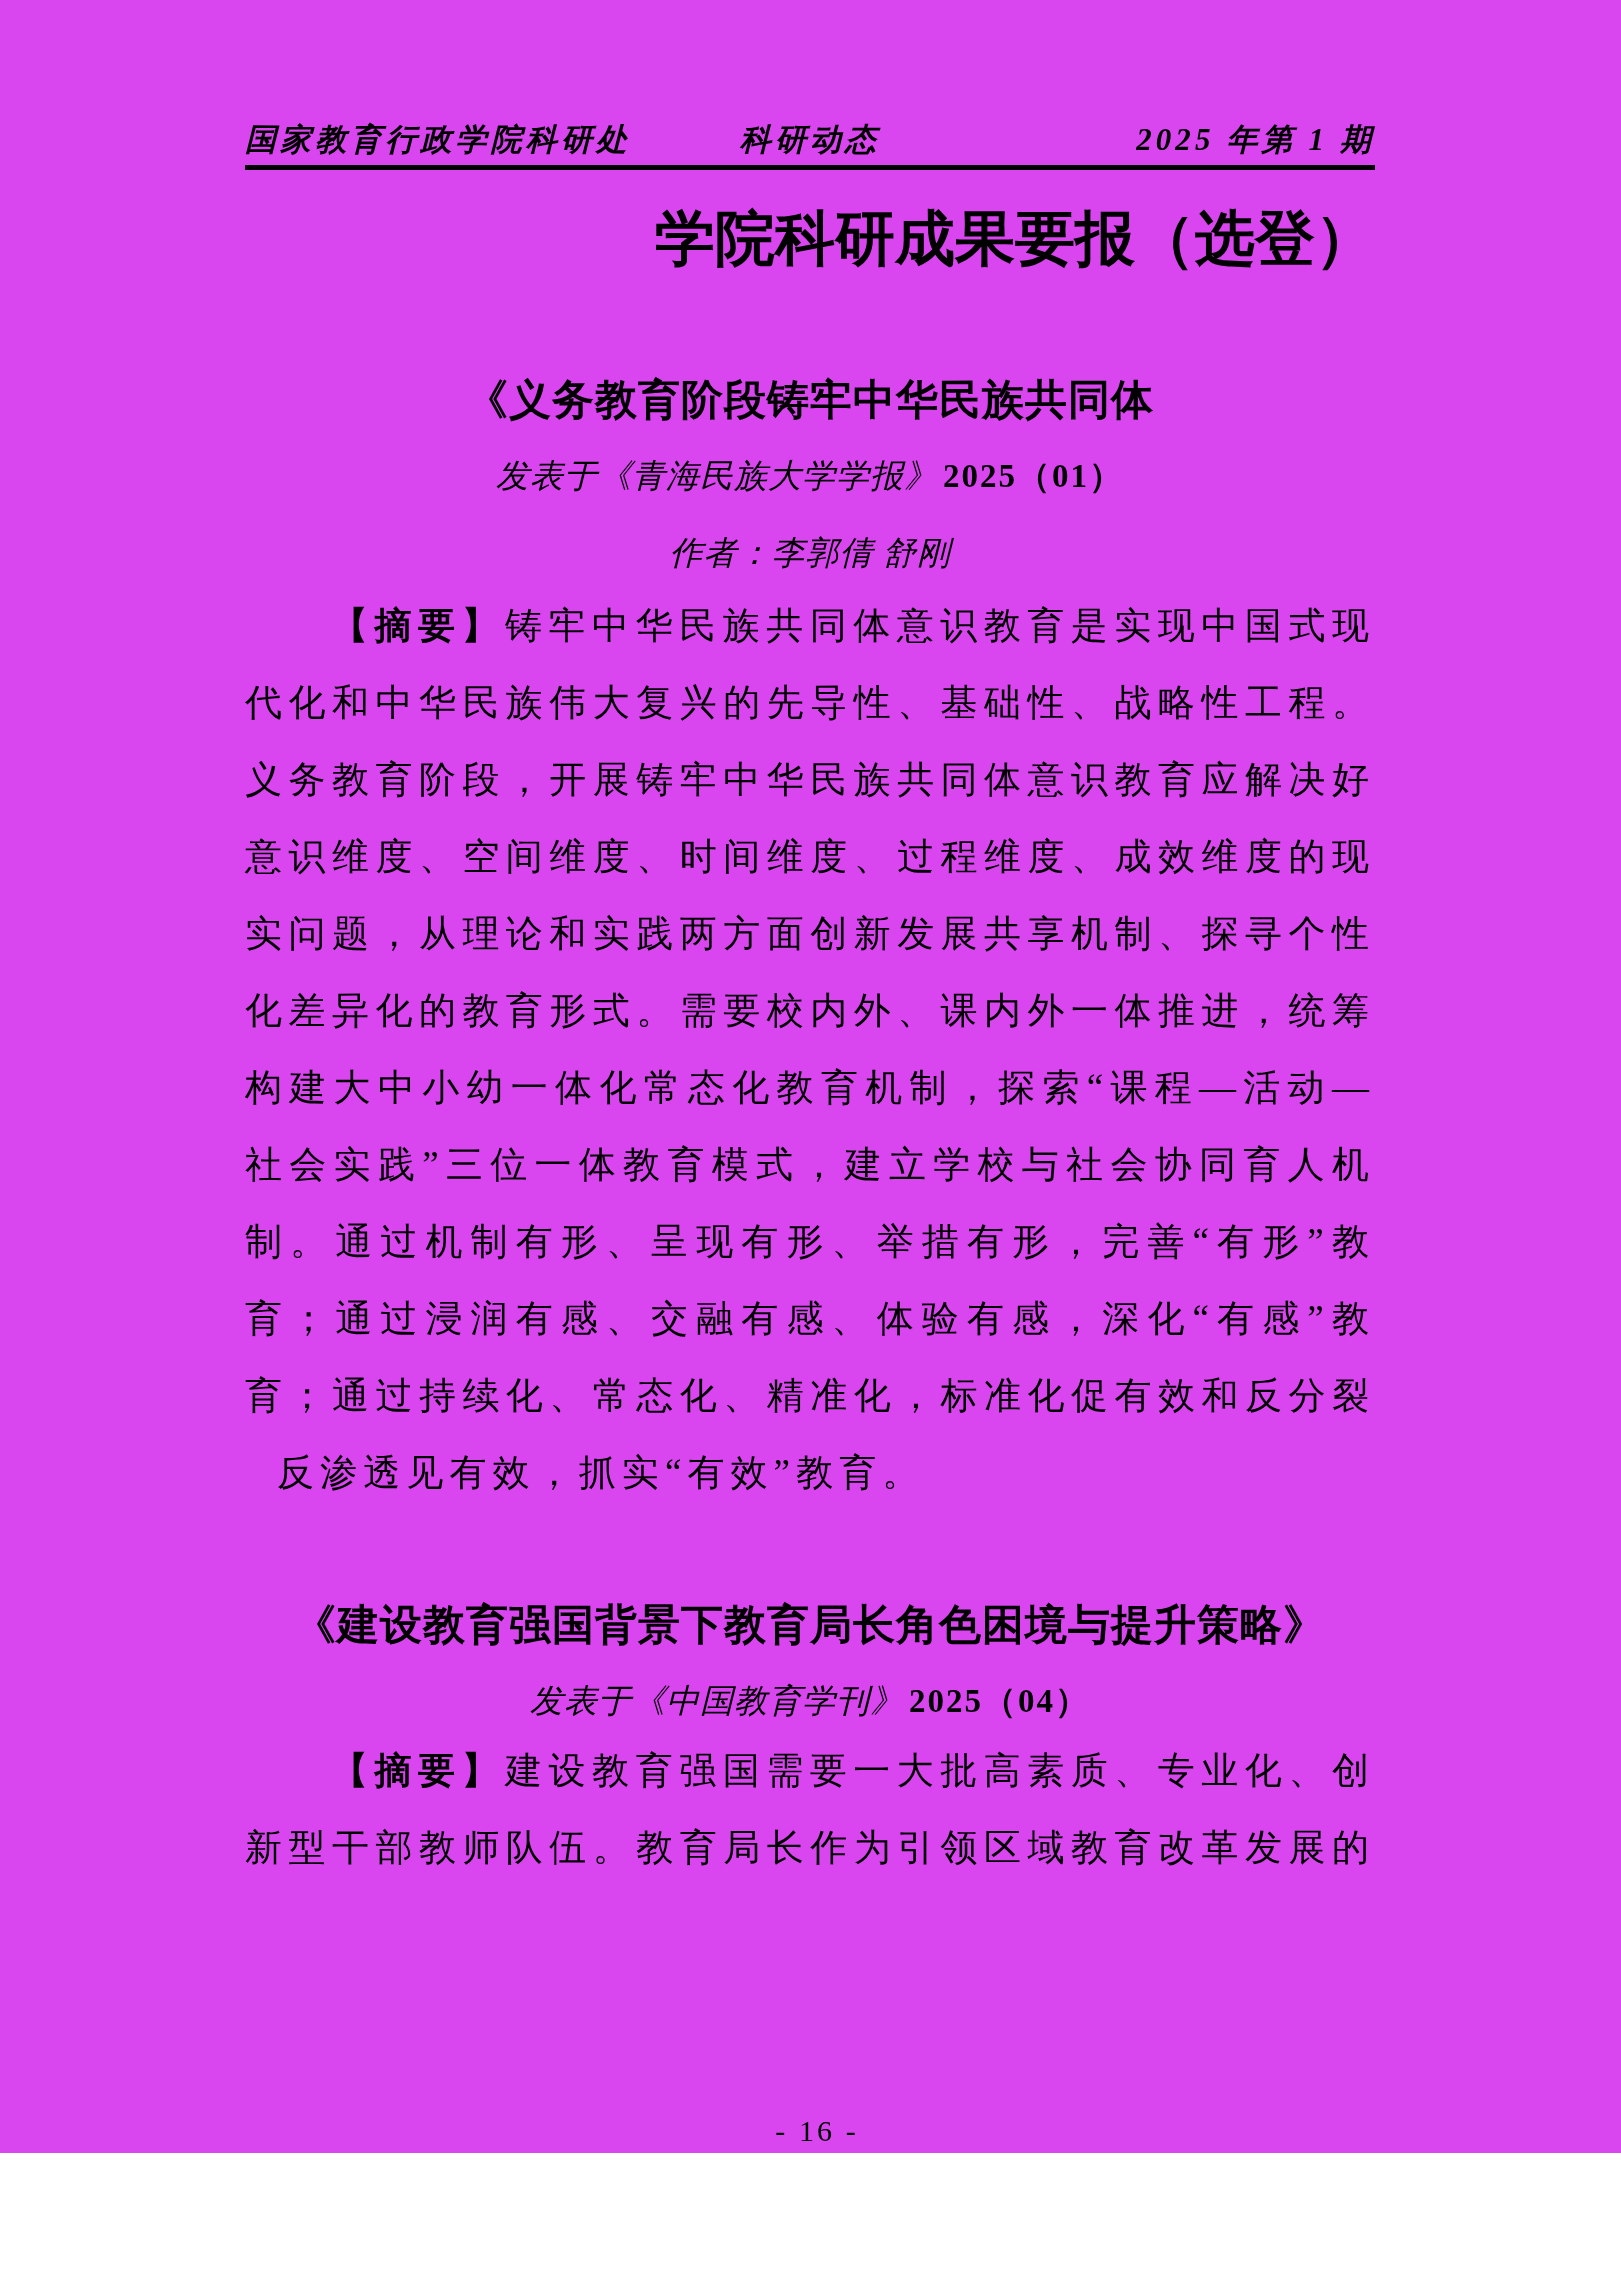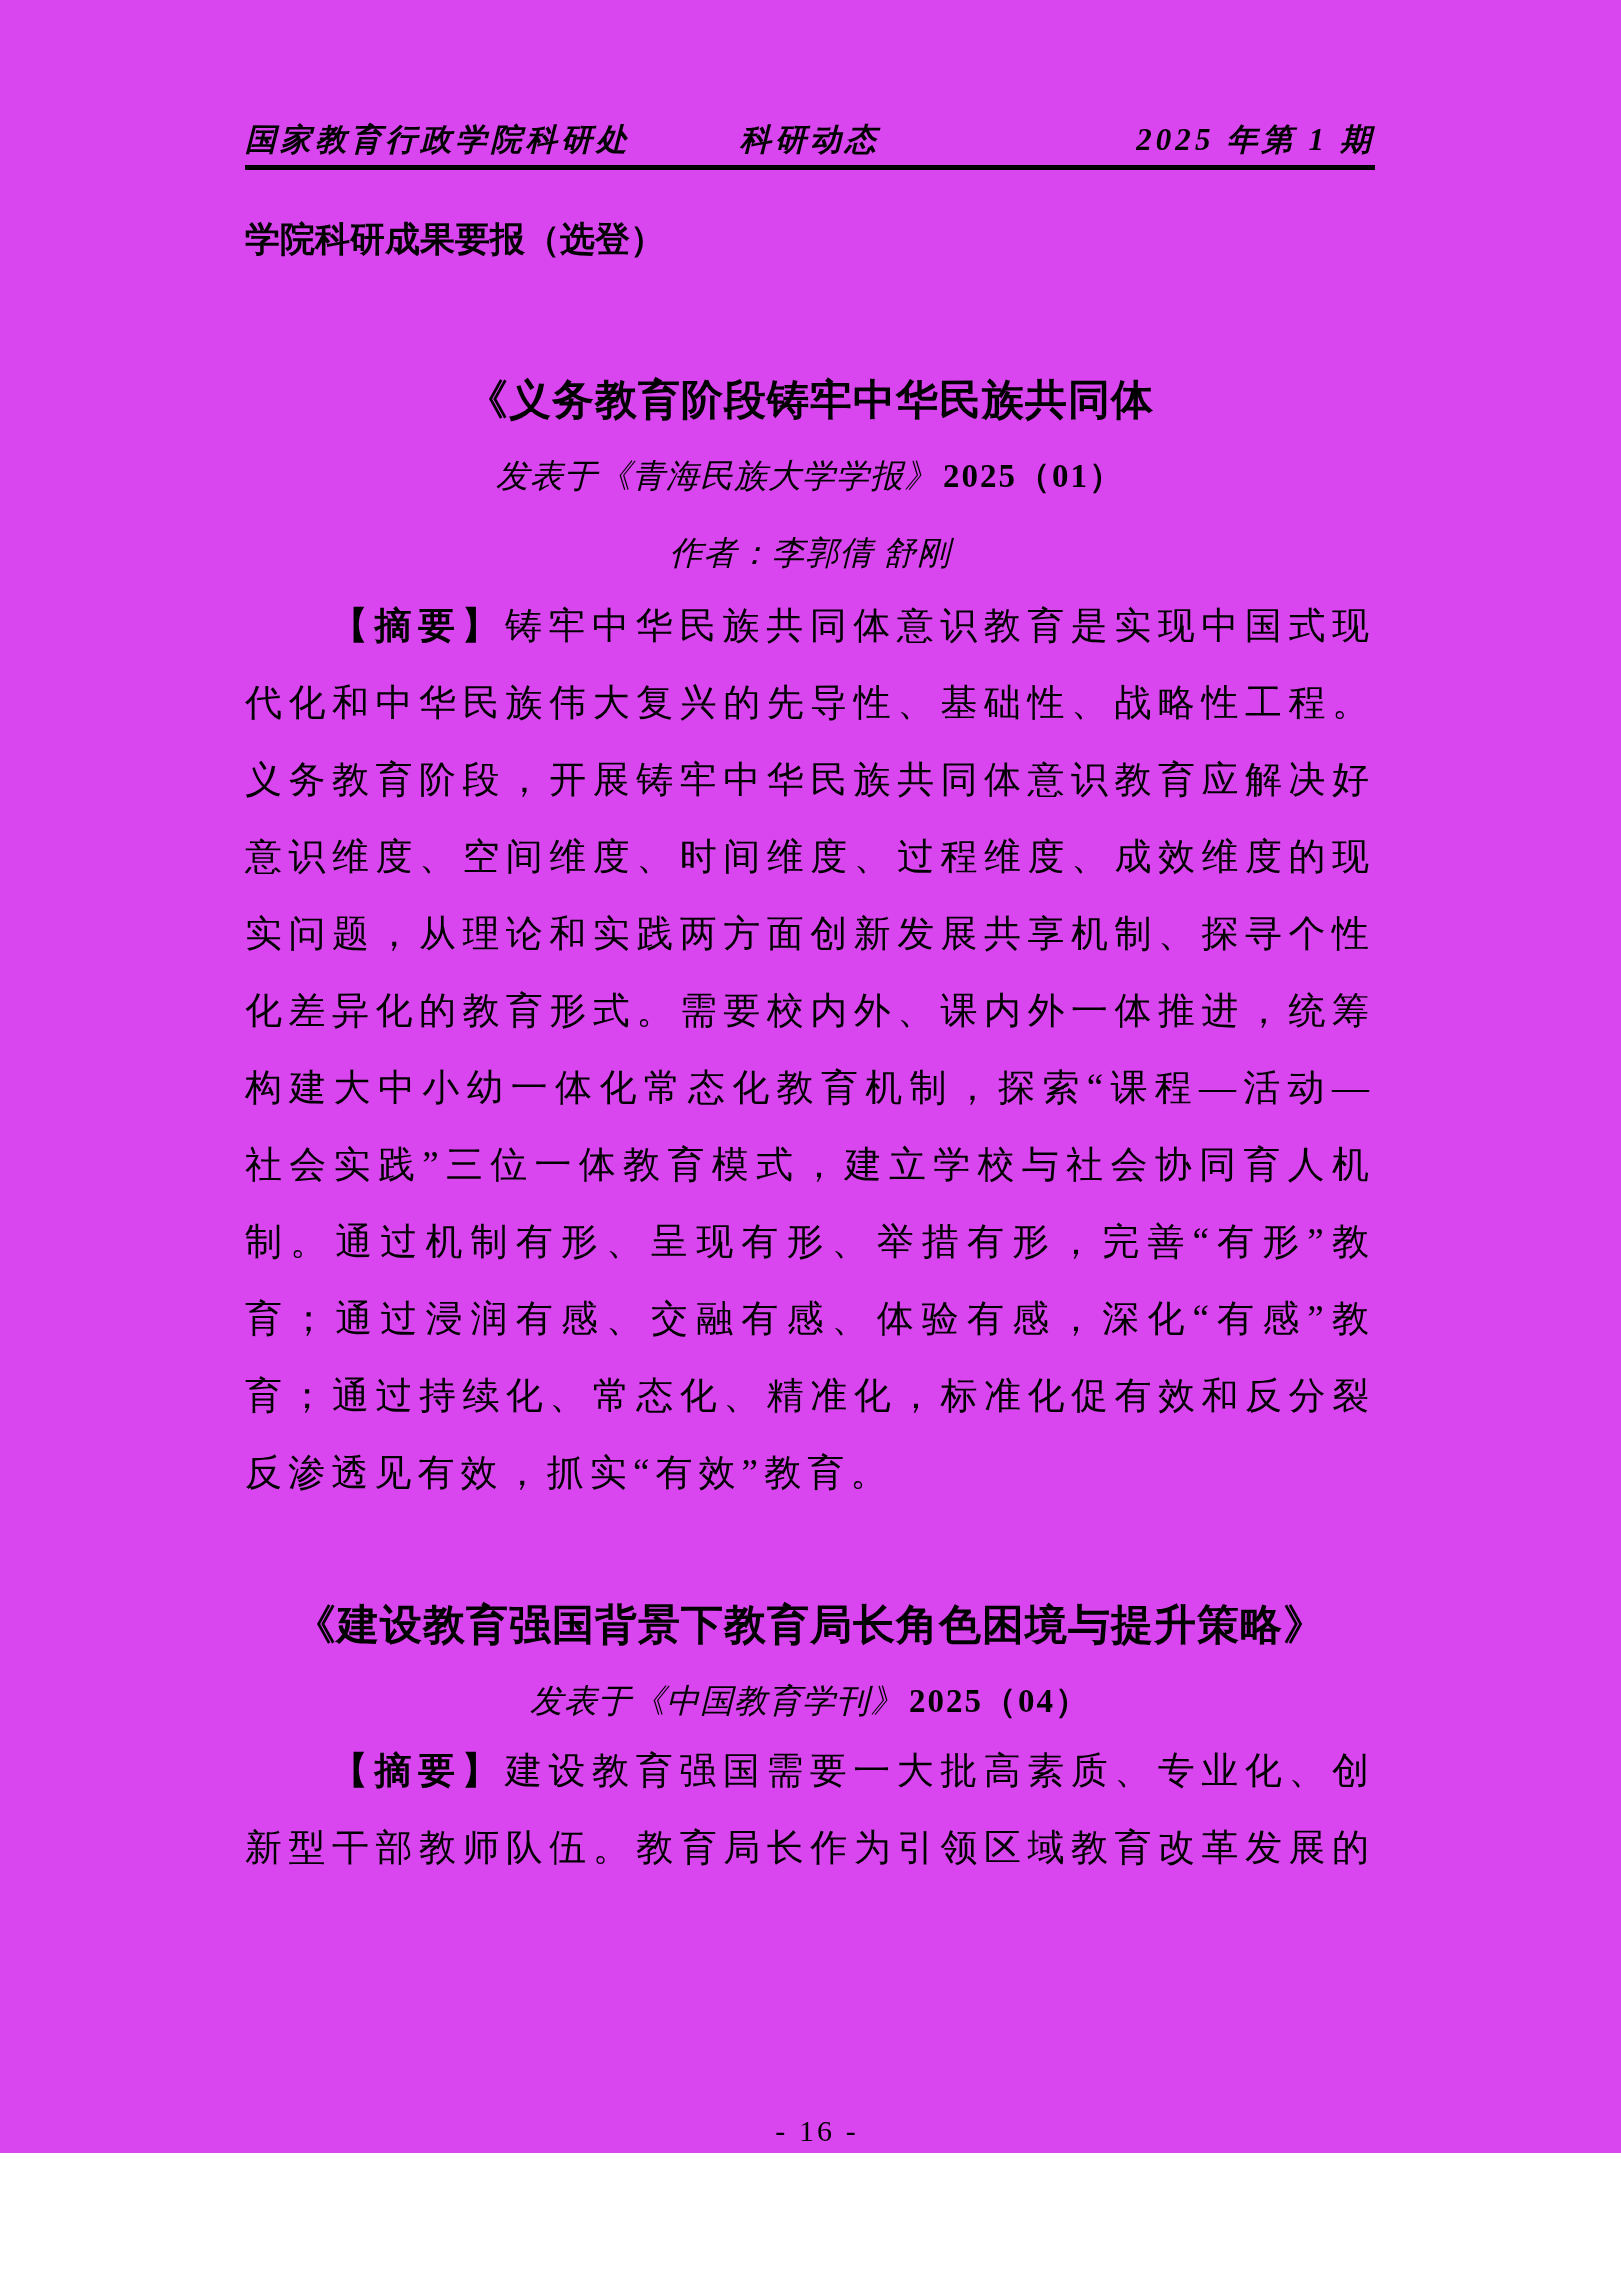--- a/index.html
+++ b/index.html
@@ -33,24 +33,24 @@
   .header .hc { flex: 0 0 auto; text-align: left; }
   .header .hr { flex: 1; text-align: right; }
   .rule {
     height: 4.6px;
     background: #000000;
     margin-top: 9.2px;
   }
   
   .main-title {
     margin: 44px 0 8px 0;
-    text-align: left;
+    text-align: right;
     font-family: "Liberation Sans", "DejaVu Sans", sans-serif;
     font-weight: bold;
-    font-size: 35px;
+    font-size: 60px;
     line-height: 49px;
     letter-spacing: 0;
   }
   
   .art-title {
     margin: 0;
     text-align: center;
     font-family: "Liberation Sans", "DejaVu Sans", sans-serif;
     font-weight: bold;
     font-size: 42px;
@@ -80,20 +80,21 @@
   .sec1 .abstract { margin-top: -5.1px; }
   .sec2 .abstract { margin-top: -7.7px; }
   .abs-line {
     text-align: justify;
     text-align-last: justify;
   }
   .abs-line.first { text-indent: 86px; }
   .abs-line.end {
     text-align: left;
     text-align-last: left;
+    margin-left: 32px;
   }
   .abs-label { font-weight: bold; }
   
   .page-num {
     position: absolute;
     top: 2115px;
     left: 12px;
     right: 0;
     text-align: center;
     font-size: 30px;

